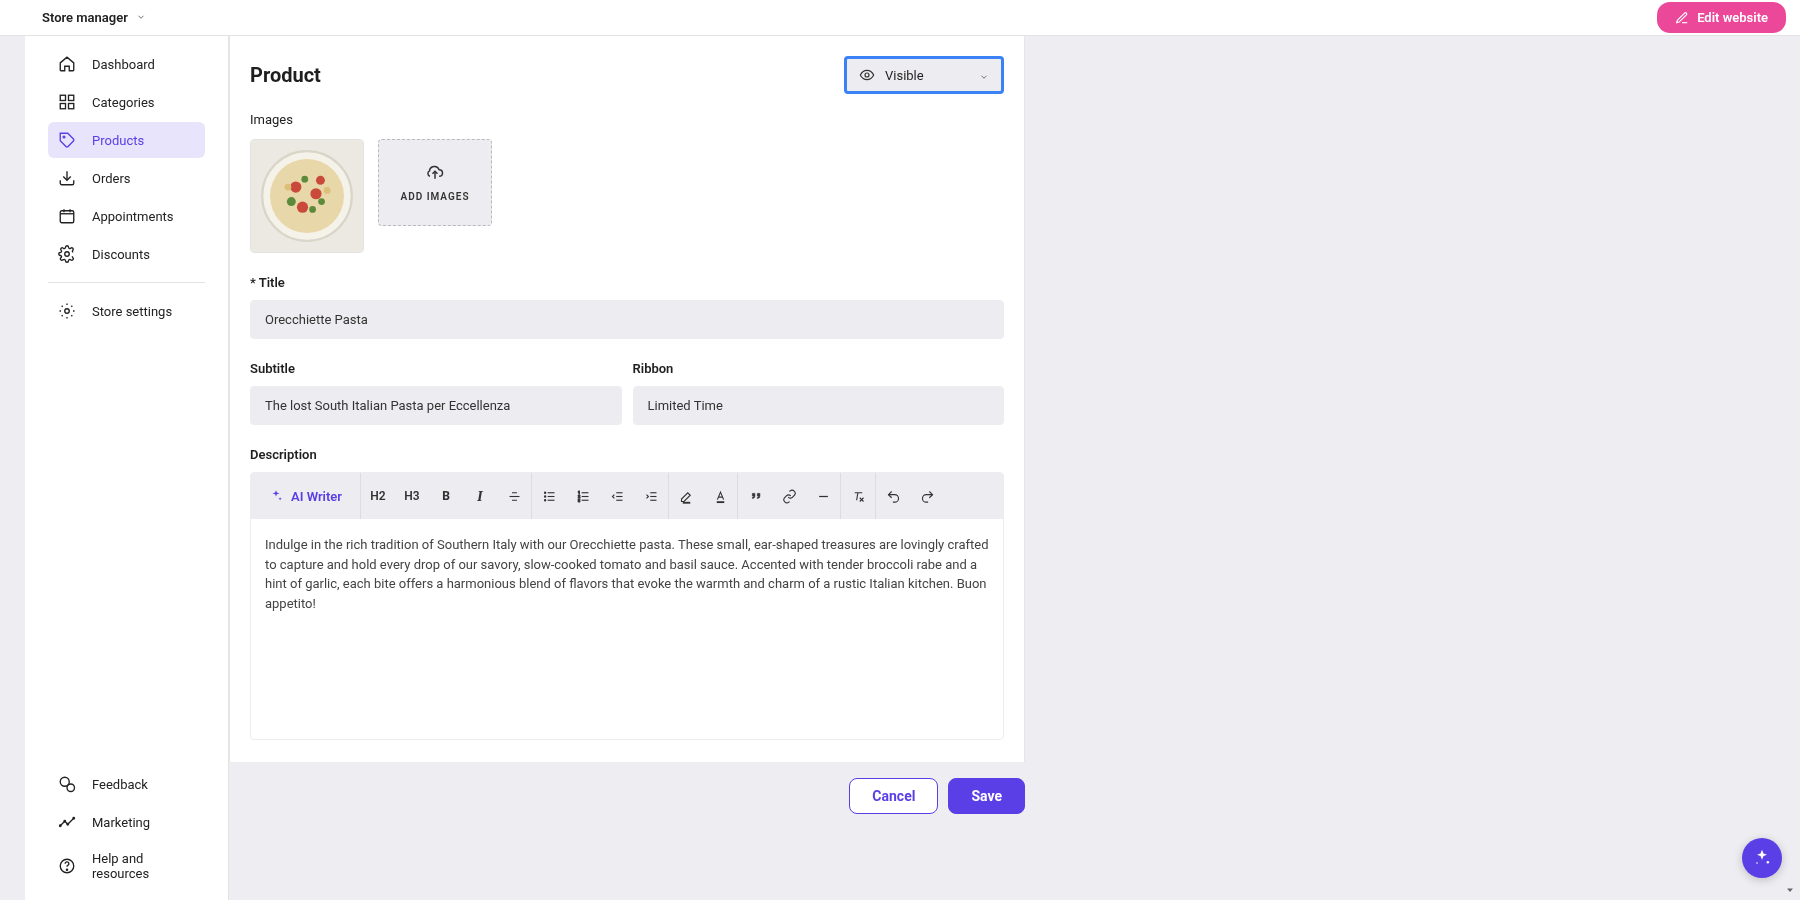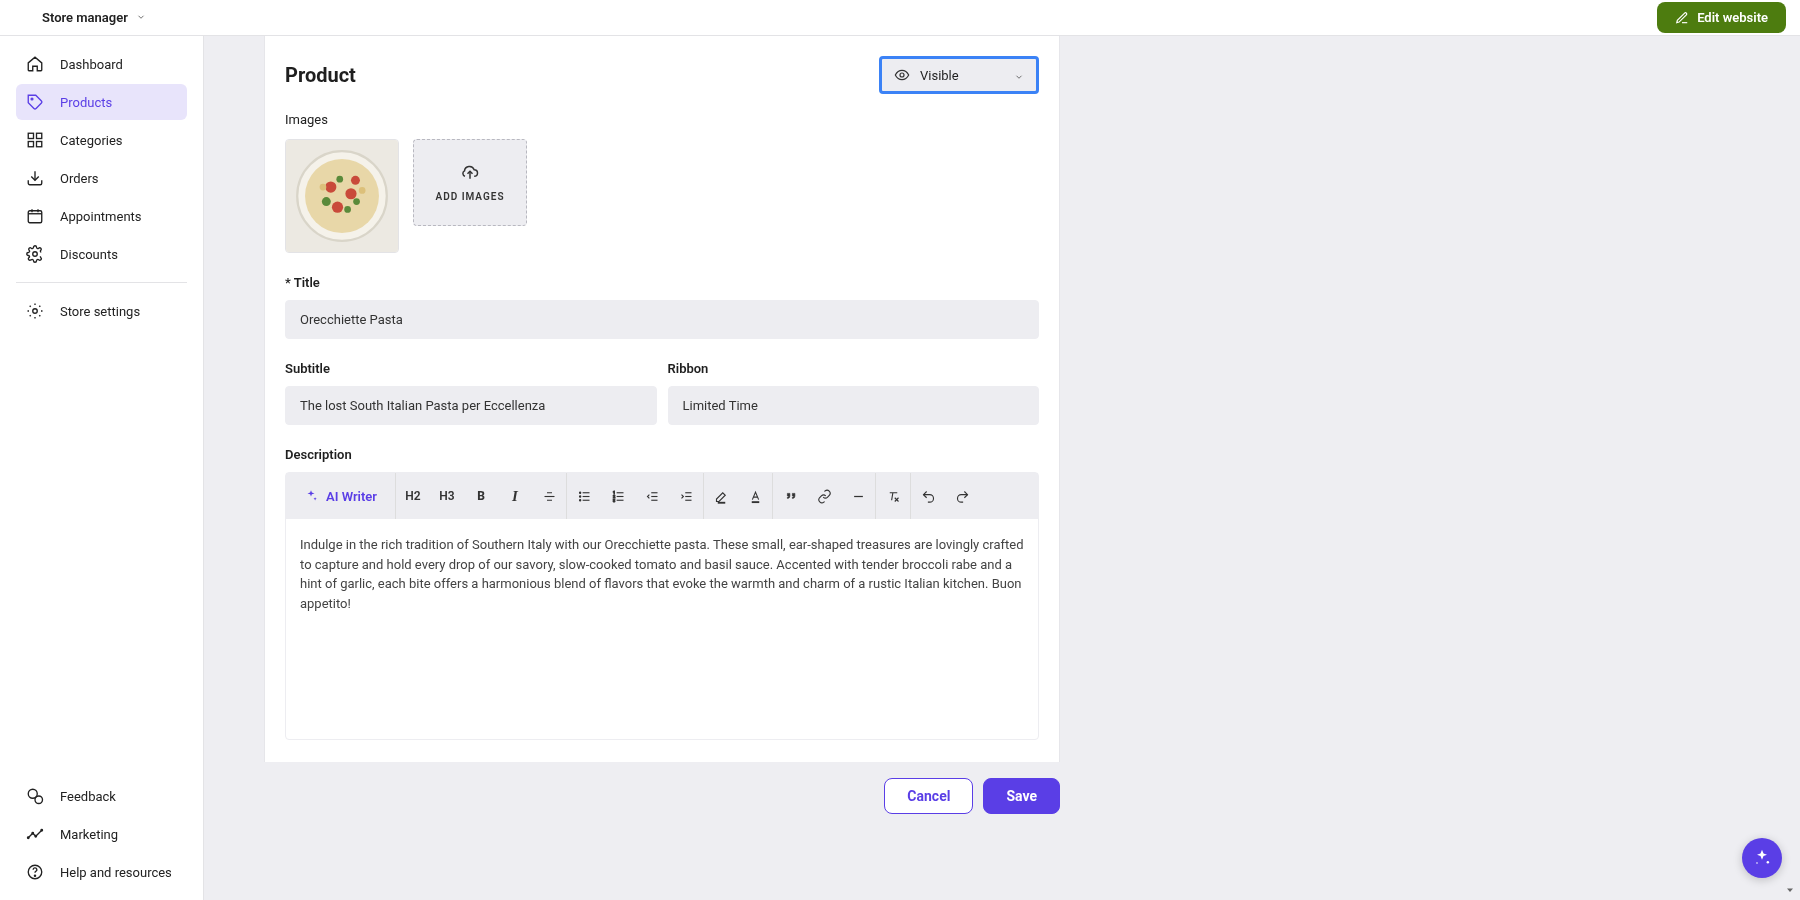--- a/index.html
+++ b/index.html
@@ -3,36 +3,36 @@
 <meta charset="utf-8">
 <style>
   * { box-sizing: border-box; margin: 0; padding: 0; font-family: -apple-system, BlinkMacSystemFont, "Segoe UI", Roboto, Arial, sans-serif; }
   body { background: #eeeef2; color: #1f1f1f; font-size: 13px; width: 1800px; height: 900px; overflow: hidden; position: relative; }
 
   
   .topbar { height: 36px; background: #fff; border-bottom: 1px solid #e3e3e6; display: flex; align-items: center; justify-content: space-between; padding: 0 14px 0 42px; }
   .store-selector { display: flex; gap: 8px; font-weight: 600; color: #222; cursor: pointer; }
   .chevron-down { width: 10px; height: 10px; display: inline-block; }
   .chevron-down svg { width: 100%; height: 100%; }
-  .edit-website-btn { background: #4d7c0f; color: #fff; border: none; border-radius: 8px; padding: 8px 18px; font-weight: 600; display: flex; align-items: center; gap: 8px; cursor: pointer; font-size: 13px; }
+  .edit-website-btn { background: #ec4899; color: #fff; border: none; border-radius: 13px; padding: 8px 18px; font-weight: 600; display: flex; align-items: center; gap: 8px; cursor: pointer; font-size: 13px; }
   .edit-icon svg { width: 14px; height: 14px; display: block; }
 
   
   .layout { display: flex; height: calc(100% - 36px); }
-  .sidebar { width: 204px; background: #fff; border-right: 1px solid #e3e3e6; display: flex; flex-direction: column; justify-content: space-between; padding: 10px 16px; }
+  .sidebar { width: 204px; background: #fff; border-right: 1px solid #e3e3e6; display: flex; flex-direction: column; justify-content: space-between; padding: 10px 23px; margin-left: 25px; }
   .nav-group { display: flex; flex-direction: column; gap: 2px; }
   .nav-item { display: flex; align-items: center; gap: 16px; padding: 9px 10px; border-radius: 6px; cursor: pointer; color: #222; }
   .nav-item.active { background: #e8e4fb; color: #5a3ee6; }
   .nav-item .nav-icon { width: 18px; height: 18px; display: flex; align-items: center; justify-content: center; flex-shrink: 0; }
   .nav-item .nav-icon svg { width: 100%; height: 100%; stroke: currentColor; }
   .nav-item.active .nav-icon svg { stroke: #5a3ee6; }
   .nav-divider { height: 1px; background: #e3e3e6; margin: 10px 0; }
 
   
-  .main { flex: 1; overflow: auto; display: flex; justify-content: flex-start; padding-left: 60px; }
+  .main { flex: 1; overflow: auto; display: flex; justify-content: flex-start; }
   .panel-wrap { width: 796px; display: flex; flex-direction: column; }
   .panel { background: #fff; border-right: 1px solid #e6e6ea; border-left: 1px solid #e6e6ea; padding: 20px 20px 0 20px; }
   .panel-header { display: flex; justify-content: space-between; align-items: center; margin-bottom: 18px; }
   .panel-title { font-size: 20px; font-weight: 700; }
   .visibility-select { background: #ededf1; border: 3px solid #3b82f6; border-radius: 4px; padding: 8px 12px; display: flex; align-items: center; gap: 10px; min-width: 160px; cursor: pointer; justify-content: space-between;}
   .visibility-select .left { display:flex; align-items:center; gap:10px; }
   .eye-icon svg { width: 16px; height: 16px; display:block; }
 
   .section-label { font-weight: 400; font-size: 13px; margin-bottom: 12px; color: #222; }
   .section { margin-bottom: 22px; }
@@ -100,39 +100,39 @@
     <div>
       <div class="nav-group">
         <div class="nav-item">
           <span class="nav-icon">
               <svg viewBox="0 0 24 24" fill="none" stroke-width="1.8">
                 <path d="M3 10.5 12 3l9 7.5V20a1 1 0 0 1-1 1h-5v-6h-6v6H4a1 1 0 0 1-1-1Z"></path>
               </svg>
             </span>
           <span>Dashboard</span>
         </div>
-        <div class="nav-item active">
-          <span class="nav-icon">
-              <svg viewBox="0 0 24 24" fill="none" stroke-width="1.8">
-                <path d="M20.6 13.4 13.4 20.6a2 2 0 0 1-2.8 0L3 13V3h10l7.6 7.6a2 2 0 0 1 0 2.8Z"></path>
-                <circle cx="8" cy="8" r="1.2"></circle>
-              </svg>
-            </span>
-          <span>Products</span>
-        </div>
         <div class="nav-item">
           <span class="nav-icon">
               <svg viewBox="0 0 24 24" fill="none" stroke-width="1.8">
                 <rect x="3" y="3" width="7" height="7"></rect>
                 <rect x="14" y="3" width="7" height="7"></rect>
                 <rect x="3" y="14" width="7" height="7"></rect>
                 <rect x="14" y="14" width="7" height="7"></rect>
               </svg>
             </span>
           <span>Categories</span>
+        </div>
+        <div class="nav-item active">
+          <span class="nav-icon">
+              <svg viewBox="0 0 24 24" fill="none" stroke-width="1.8">
+                <path d="M20.6 13.4 13.4 20.6a2 2 0 0 1-2.8 0L3 13V3h10l7.6 7.6a2 2 0 0 1 0 2.8Z"></path>
+                <circle cx="8" cy="8" r="1.2"></circle>
+              </svg>
+            </span>
+          <span>Products</span>
         </div>
         <div class="nav-item">
           <span class="nav-icon">
               <svg viewBox="0 0 24 24" fill="none" stroke-width="1.8">
                 <path d="M21 15v4a2 2 0 0 1-2 2H5a2 2 0 0 1-2-2v-4"></path>
                 <polyline points="7 10 12 15 17 10"></polyline>
                 <line x1="12" y1="15" x2="12" y2="3"></line>
               </svg>
             </span>
           <span>Orders</span>

